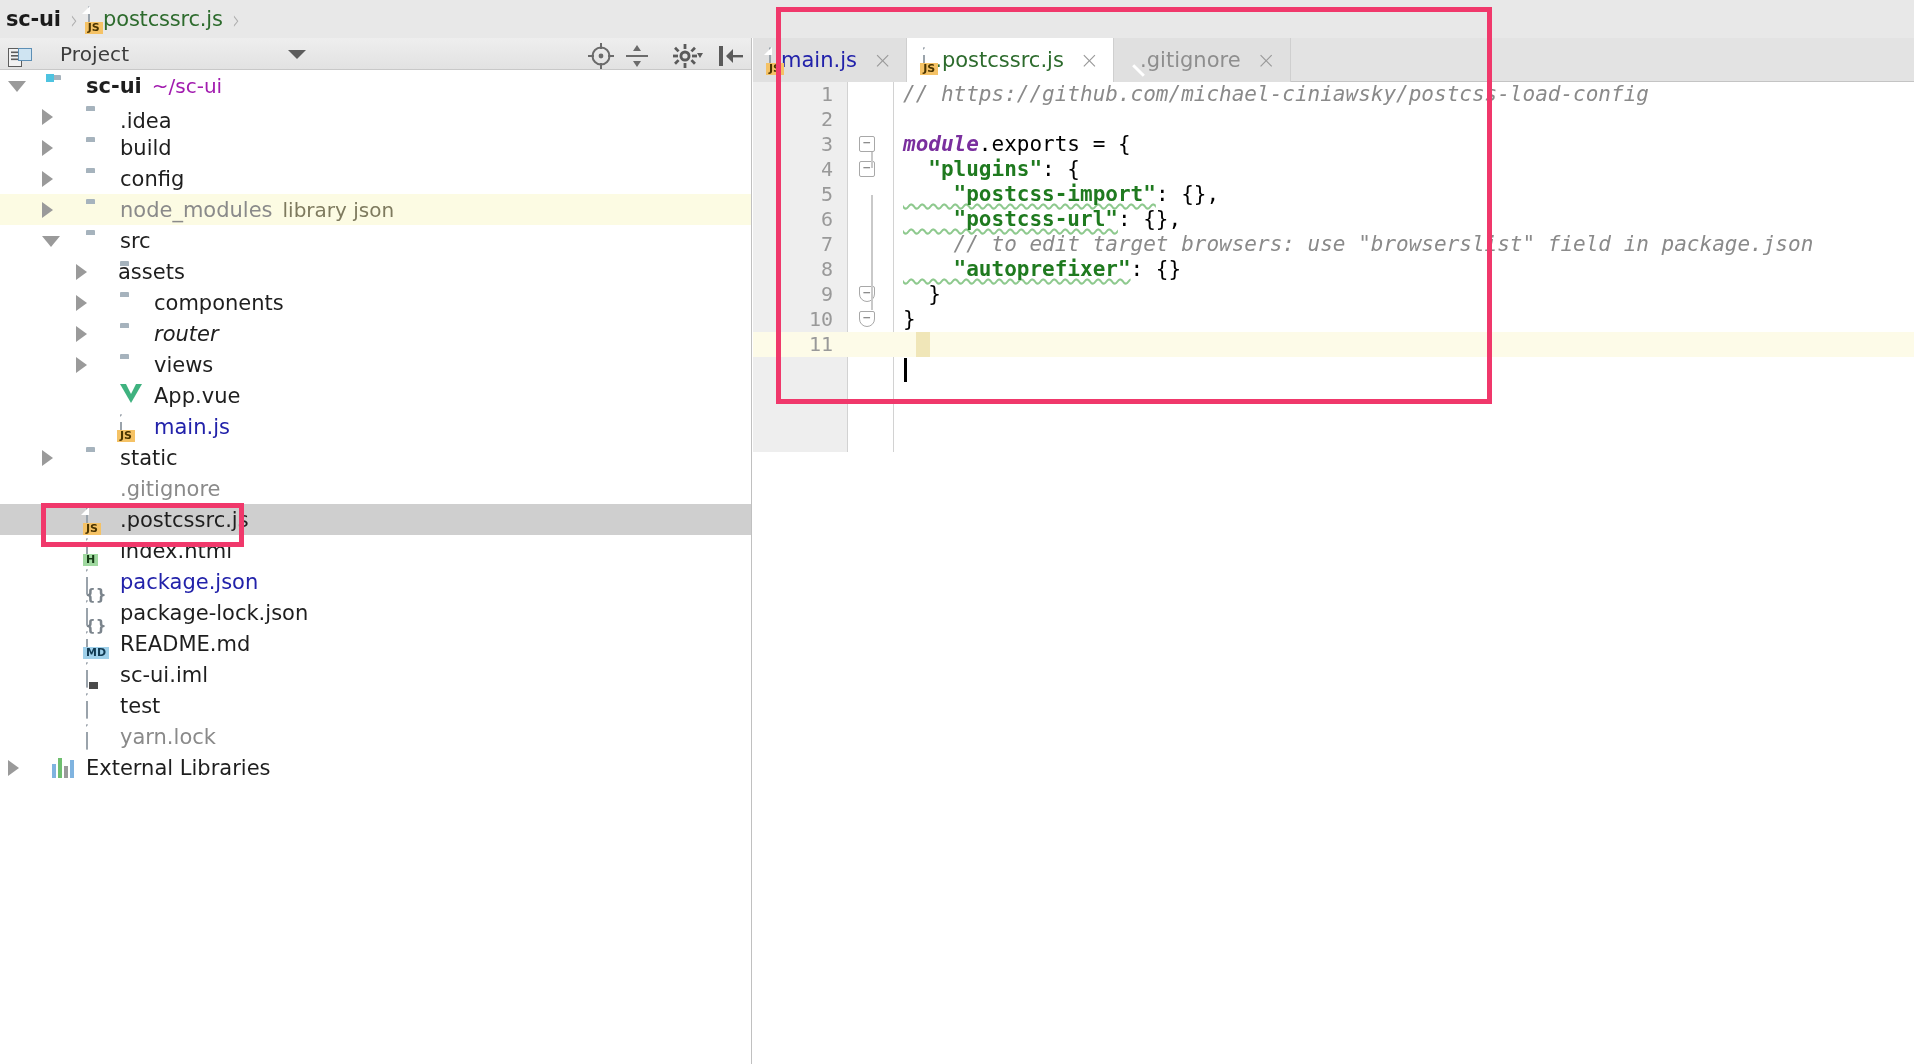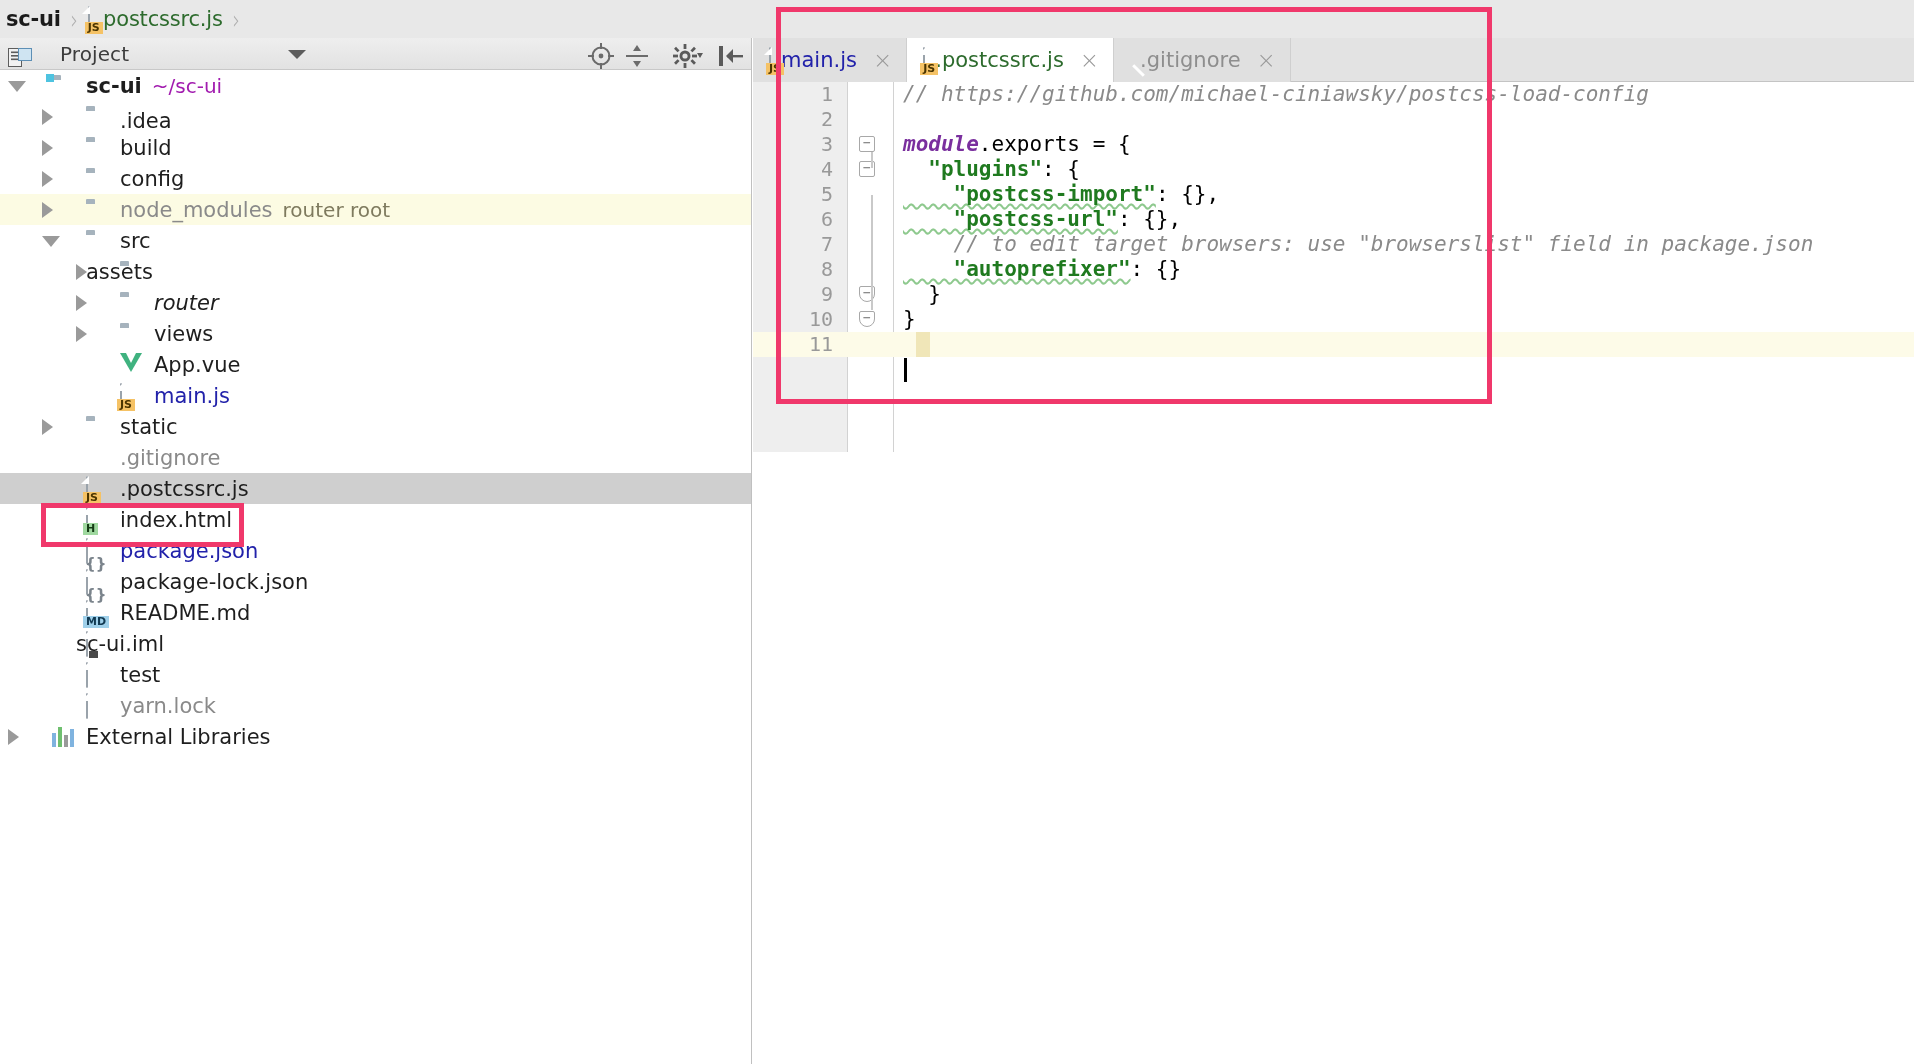--- a/index.html
+++ b/index.html
@@ -299,31 +299,36 @@
         </div>
         <div class="tree-row">
           <span class="tw" style="left: 42px; top: 8px;"></span>
           <span class="ico" style="position: absolute; left: 86px; top: 9px;"><span class="folder"></span></span>
           <span class="tree-label" style="margin-left: 120px;">config</span>
         </div>
         <div class="tree-row hl-yellow">
           <span class="tw" style="left: 42px; top: 8px;"></span>
           <span class="ico" style="position: absolute; left: 86px; top: 9px;"><span class="folder"></span></span>
           <span class="tree-label grey" style="margin-left: 120px;">node_modules</span>
-          <span class="tree-sub lib">router root</span>
+          <span class="tree-sub lib">library json</span>
         </div>
         <div class="tree-row">
           <span class="tw open" style="left: 42px; top: 11px;"></span>
           <span class="ico" style="position: absolute; left: 86px; top: 9px;"><span class="folder"></span></span>
           <span class="tree-label" style="margin-left: 120px;">src</span>
         </div>
         <div class="tree-row">
           <span class="tw" style="left: 76px; top: 8px;"></span>
           <span class="ico" style="position: absolute; left: 120px; top: 9px;"><span class="folder"></span></span>
-          <span class="tree-label" style="margin-left: 86px;">assets</span>
+          <span class="tree-label" style="margin-left: 118px;">assets</span>
+        </div>
+        <div class="tree-row">
+          <span class="tw" style="left: 76px; top: 8px;"></span>
+          <span class="ico" style="position: absolute; left: 120px; top: 9px;"><span class="folder"></span></span>
+          <span class="tree-label" style="margin-left: 154px;">components</span>
         </div>
         <div class="tree-row">
           <span class="tw" style="left: 76px; top: 8px;"></span>
           <span class="ico" style="position: absolute; left: 120px; top: 9px;"><span class="folder"></span></span>
           <span class="tree-label" style="margin-left: 154px; font-style: italic;">router</span>
         </div>
         <div class="tree-row">
           <span class="tw" style="left: 76px; top: 8px;"></span>
           <span class="ico" style="position: absolute; left: 120px; top: 9px;"><span class="folder"></span></span>
           <span class="tree-label" style="margin-left: 154px;">views</span>
@@ -360,21 +365,21 @@
         <div class="tree-row">
           <span class="ico" style="position: absolute; left: 86px; top: 4px;"><span class="file-ico"><span class="badge json">{}</span></span></span>
           <span class="tree-label" style="margin-left: 120px;">package-lock.json</span>
         </div>
         <div class="tree-row">
           <span class="ico" style="position: absolute; left: 86px; top: 4px;"><span class="file-ico"><span class="badge md">MD</span></span></span>
           <span class="tree-label" style="margin-left: 120px;">README.md</span>
         </div>
         <div class="tree-row">
           <span class="ico" style="position: absolute; left: 86px; top: 4px;"><span class="file-ico"><span class="badge iml"></span></span></span>
-          <span class="tree-label" style="margin-left: 76px;">sc-ui.iml</span>
+          <span class="tree-label" style="margin-left: 120px;">sc-ui.iml</span>
         </div>
         <div class="tree-row">
           <span class="ico" style="position: absolute; left: 86px; top: 4px;"><span class="file-ico"><span class="lines">
                 <i></i>
                 <i></i>
                 <i></i>
               </span></span></span>
           <span class="tree-label" style="margin-left: 120px;">test</span>
         </div>
         <div class="tree-row">

